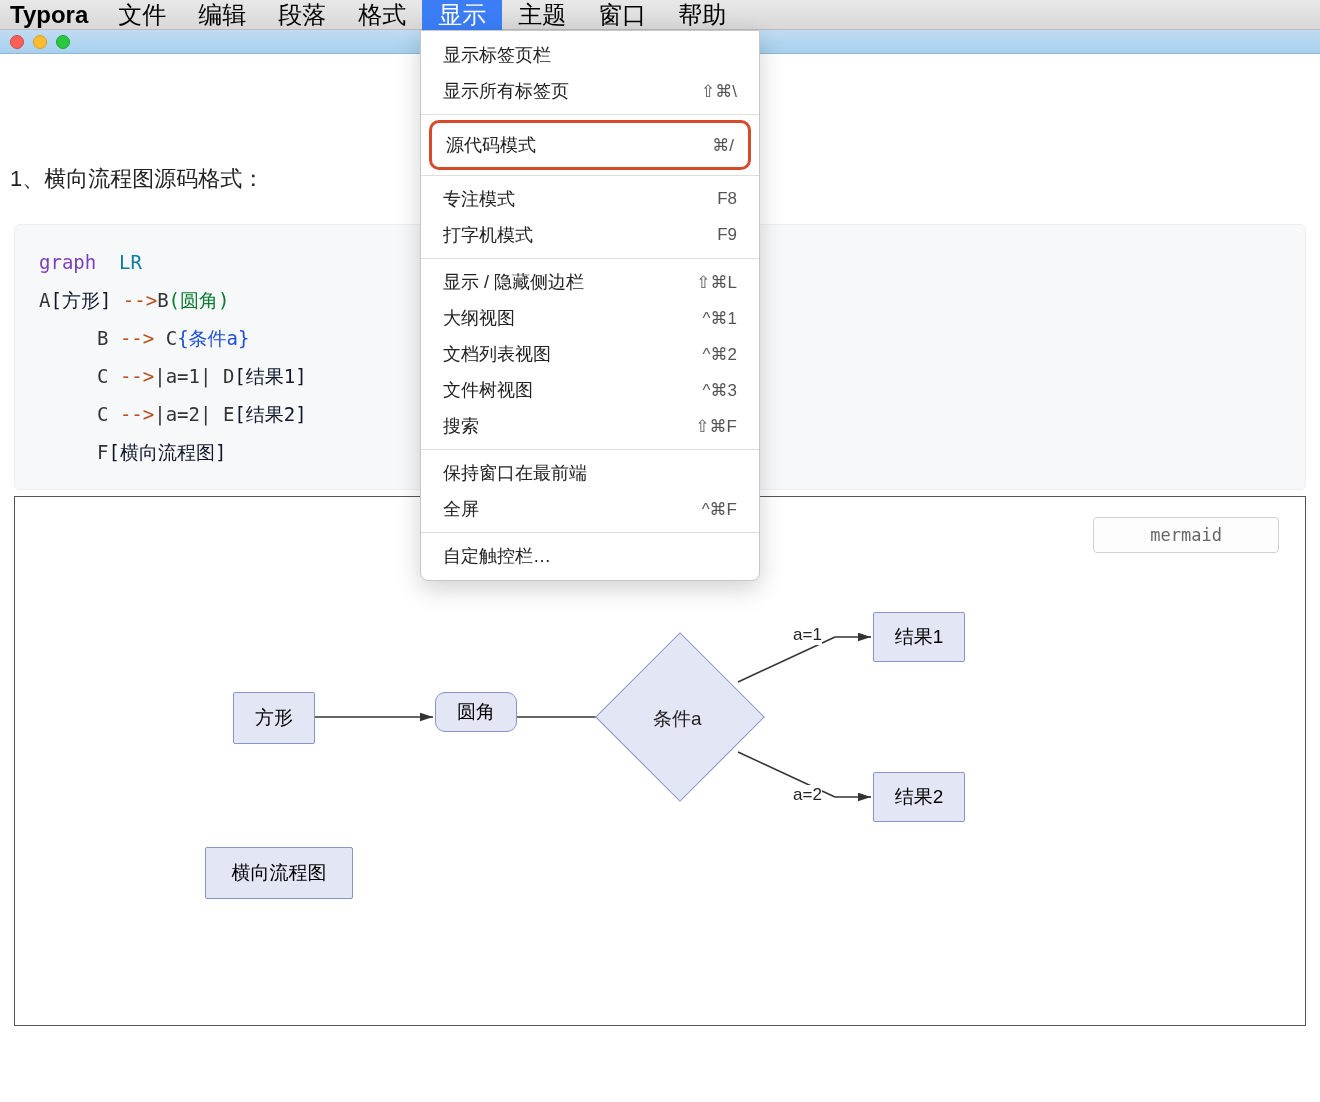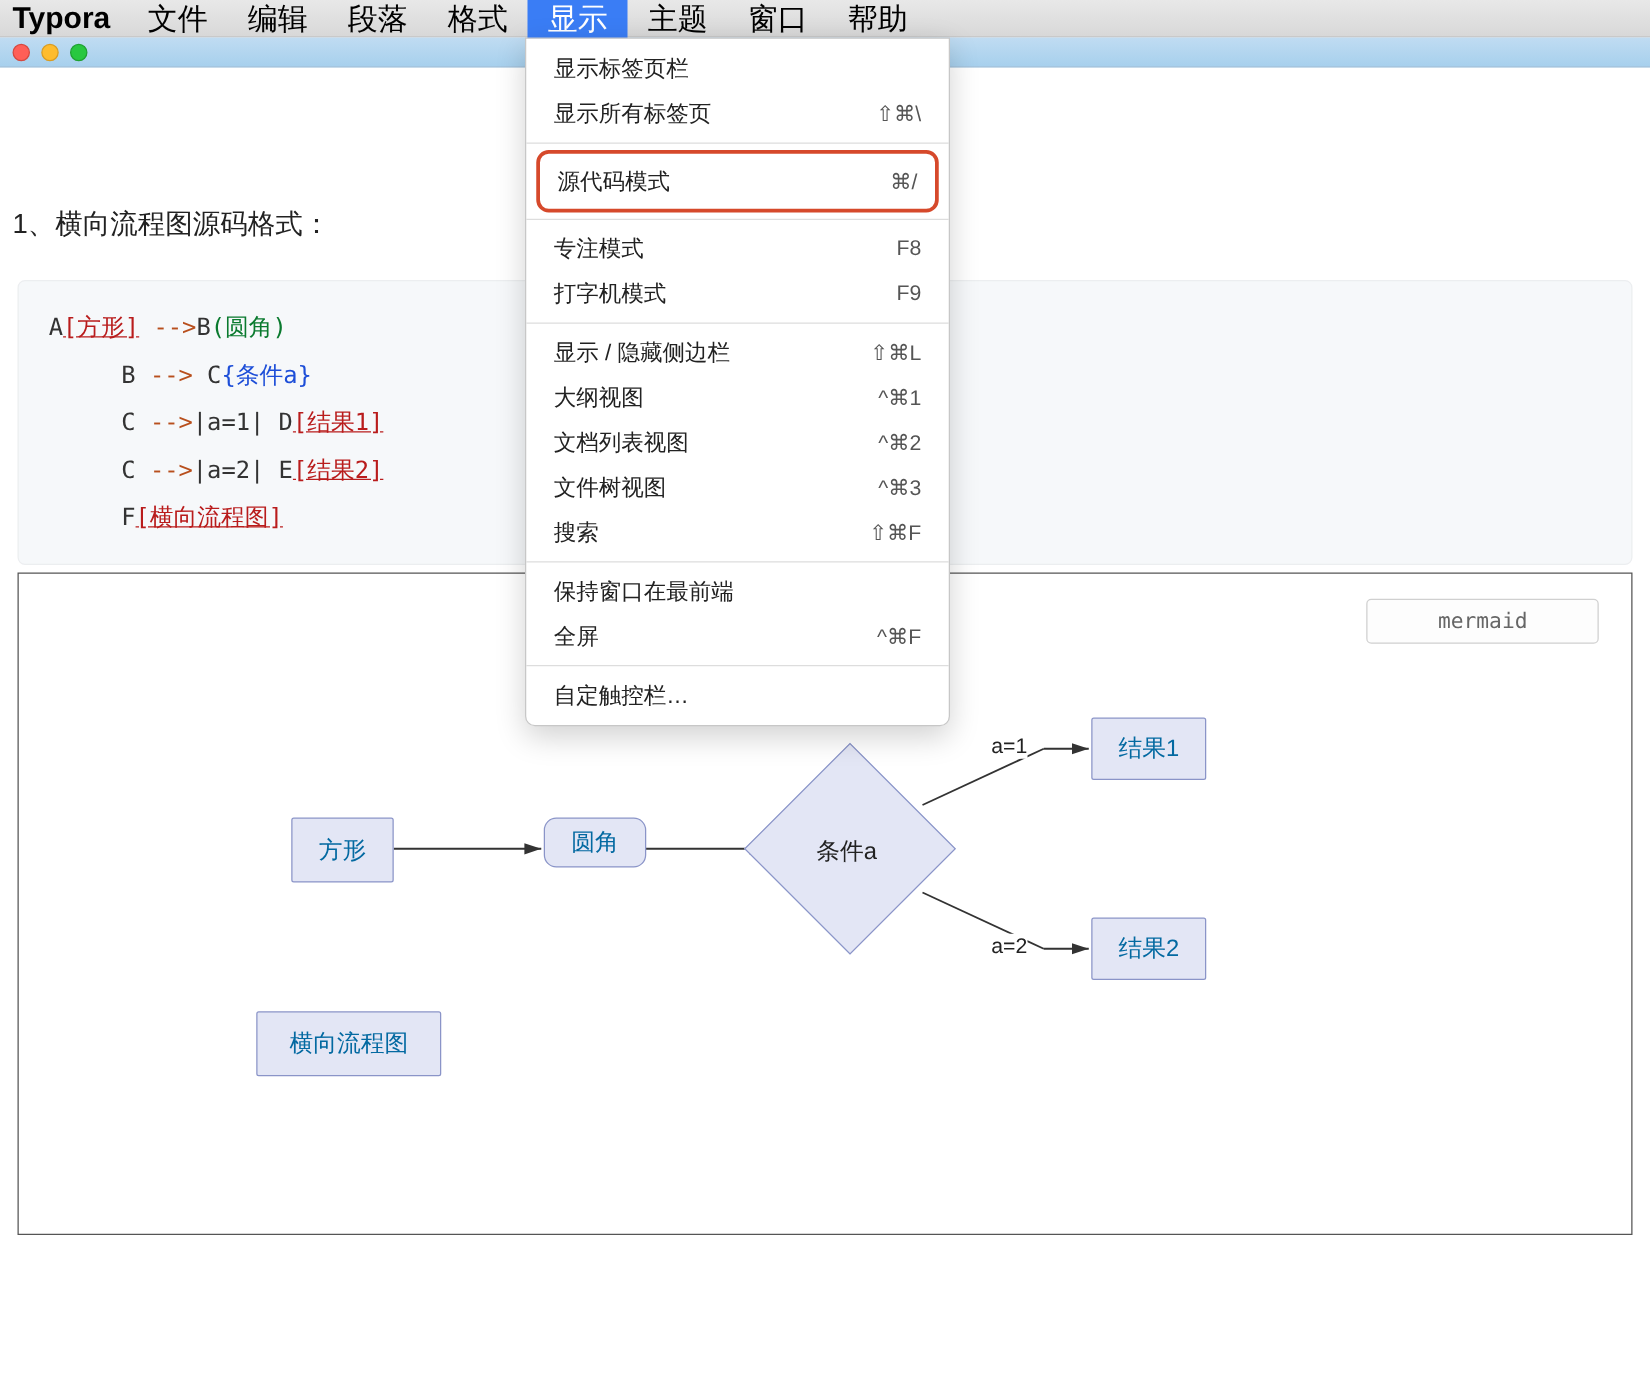--- a/index.html
+++ b/index.html
@@ -91,21 +91,21 @@
       padding: 18px 24px;
       font-family: "SFMono-Regular", Consolas, "Menlo", monospace;
       font-size: 19px;
       line-height: 2.0;
       color: #333;
       margin: 0 4px;
     }
     .codeblock .kw { color: #7b3fbf; }
     .codeblock .id { color: #0b7d9f; }
     .codeblock .op { color: #b84f1d; }
-    .codeblock .label-sq { color: #b91c1c; text-decoration: underline; }
+    .codeblock .label-sq { color: #0f172a; }
     .codeblock .label-rd { color: #0a7a2e; }
     .codeblock .label-di { color: #1d4ed8; }
     .codeblock .indent { display:inline-block; width: 58px;}
 
     
     .diagram-box {
       border: 1px solid #555;
       margin: 6px 4px 0 4px;
       position: relative;
       height: 530px;
@@ -123,21 +123,21 @@
       background: #fdfdfd;
     }
     .node {
       position: absolute;
       border: 1.5px solid #8a94c8;
       background: #e3e6f5;
       display: flex;
       align-items: center;
       justify-content: center;
       font-size: 19px;
-      color: #0369a1;
+      color: #000000;
     }
     .node.rect { border-radius: 2px; }
     .node.round { border-radius: 10px; }
     .diamond {
       position: absolute;
       width: 120px; height: 120px;
       transform: rotate(45deg);
       background: #e3e6f5;
       border: 1.5px solid #8a94c8;
     }
@@ -236,20 +236,24 @@
   <div class="dd-item">
     <span>自定触控栏…</span>
     <span class="shortcut"></span>
   </div>
 </div>
 
 <div class="content">
   <div class="heading">1、横向流程图源码格式：</div>
 
   <div class="codeblock">
+    <div>
+      <span class="kw">graph</span>&nbsp;
+      <span class="id">LR</span>
+    </div>
     <div>
       <span>A</span><span class="label-sq">[方形]</span>
       <span class="op">--&gt;</span><span>B</span><span class="label-rd">(圆角)</span>
     </div>
     <div>
       <span class="indent"></span><span>B</span>
       <span class="op">--&gt;</span>
       <span>C</span><span class="label-di">{条件a}</span>
     </div>
     <div>

